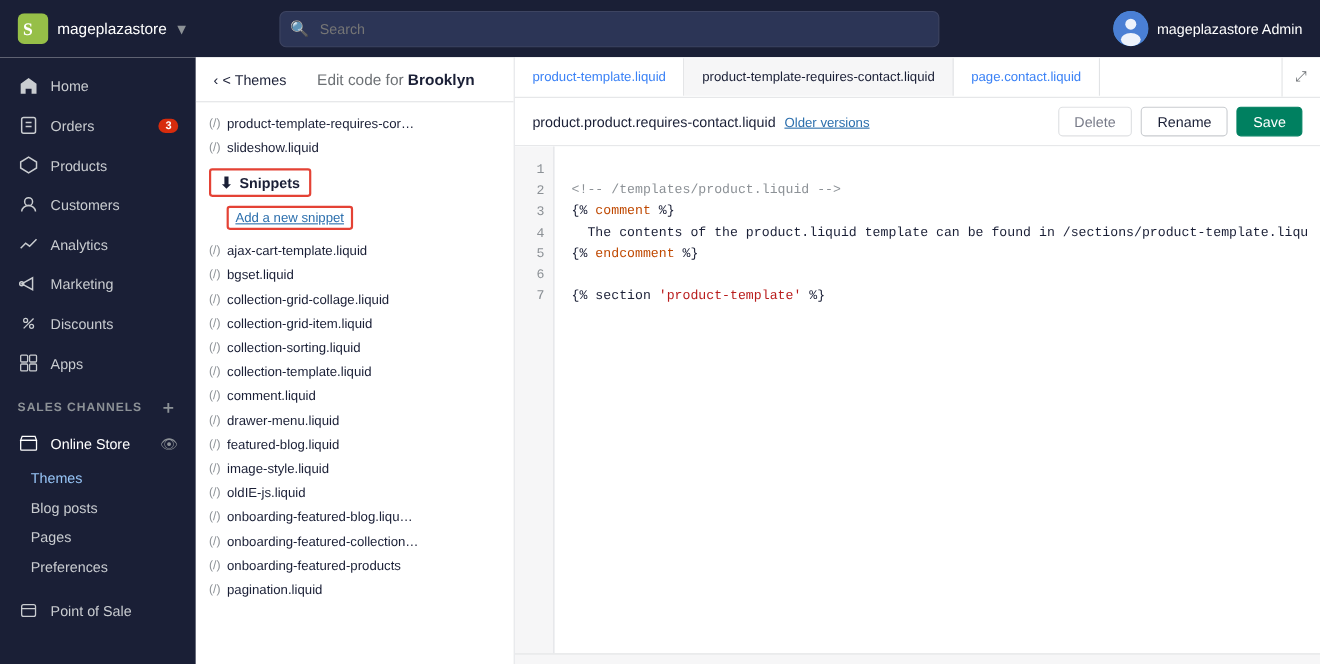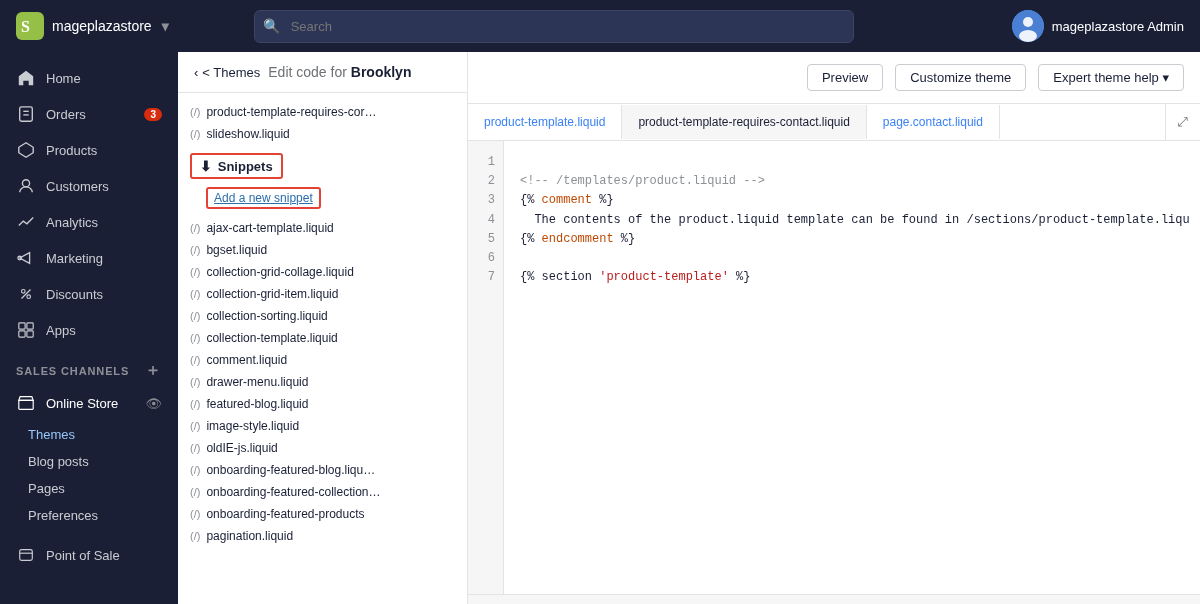--- a/index.html
+++ b/index.html
@@ -235,21 +235,21 @@
 
     </div>
   </div>
 
   <div class="file-panel">
     <div class="file-panel-header">
       <span class="breadcrumb-back">
         <span>‹</span>
         <span>&lt; Themes</span>
       </span>
-      <span style="color:#6d7175; font-size:14px;">
+      <span style="color:#6d7175; font-size:14px;margin-left:20px;">
         <span>Edit code for</span>
         <strong style="color:#1a1f36; font-weight:700;">Brooklyn</strong>
       </span>
     </div>
 
     <div class="file-tree">
       <div class="file-item">
         <span class="file-item-dot">(/)</span>
         <span>product-template-requires-cor…</span>
       </div>
@@ -327,39 +327,41 @@
       </div>
       <div class="file-item">
         <span class="file-item-dot">(/)</span>
         <span>pagination.liquid</span>
       </div>
     </div>
   </div>
 
   <div class="editor-area">
 
-    <div style="display:flex; align-items:center; padding:12px 16px; background:white; border-bottom:1px solid #e1e3e5; justify-content:flex-end; gap:12px;">
-      <button class="toolbar-btn">Preview</button>
-      <button class="toolbar-btn">Customize theme</button>
-      <button class="toolbar-btn">Expert theme help ▾</button>
-    </div>
 
     <div class="editor-tabs">
       <div class="editor-tab">
         <span>product-template.liquid</span>
       </div>
       <div class="editor-tab active">
         <span>product-template-requires-contact.liquid</span>
       </div>
       <div class="editor-tab">
         <span>page.contact.liquid</span>
       </div>
       <div class="editor-expand">⤢</div>
     </div>
 
+    <div class="editor-toolbar">
+      <span class="file-name-label">product.product.requires-contact.liquid</span>
+      <span class="older-versions-link">Older versions</span>
+      <button class="toolbar-btn disabled">Delete</button>
+      <button class="toolbar-btn">Rename</button>
+      <button class="toolbar-btn primary">Save</button>
+    </div>
 
     <div class="code-editor">
       <div class="line-numbers">
         <div class="line-number">1</div>
         <div class="line-number">2</div>
         <div class="line-number">3</div>
         <div class="line-number">4</div>
         <div class="line-number">5</div>
         <div class="line-number">6</div>
         <div class="line-number">7</div>

